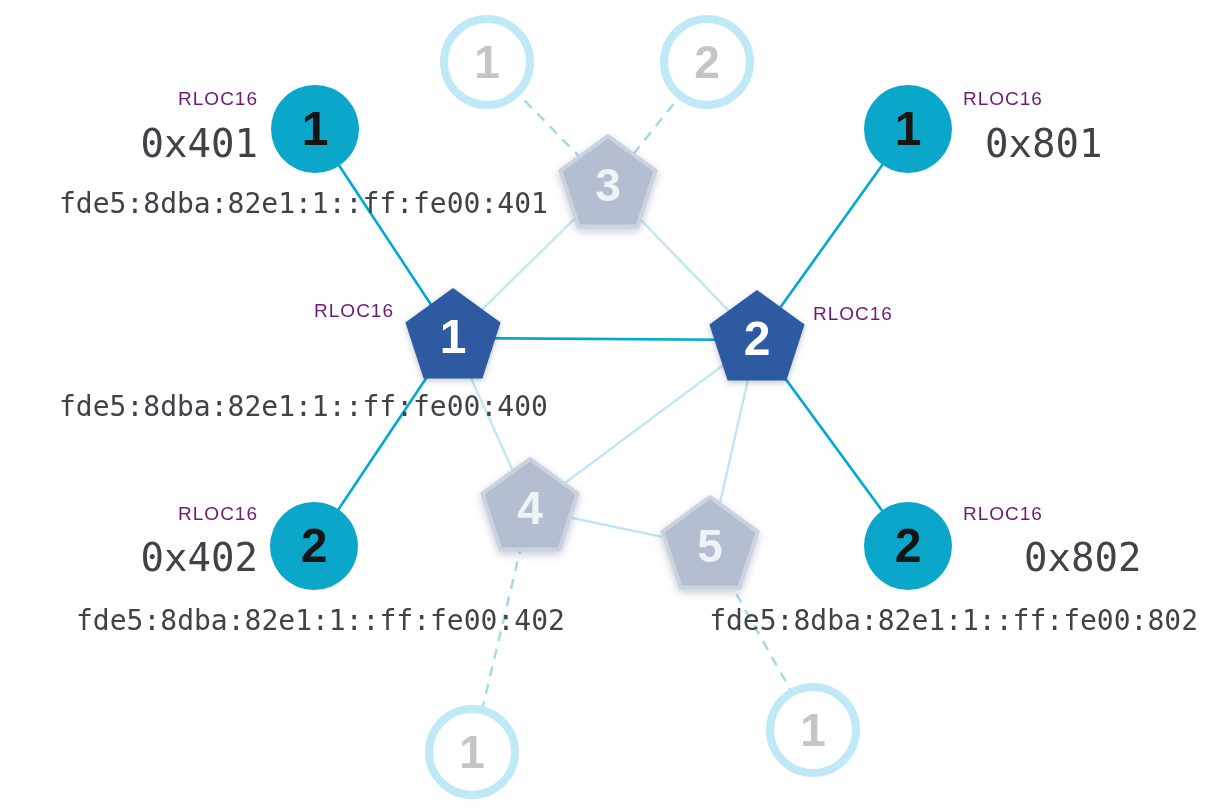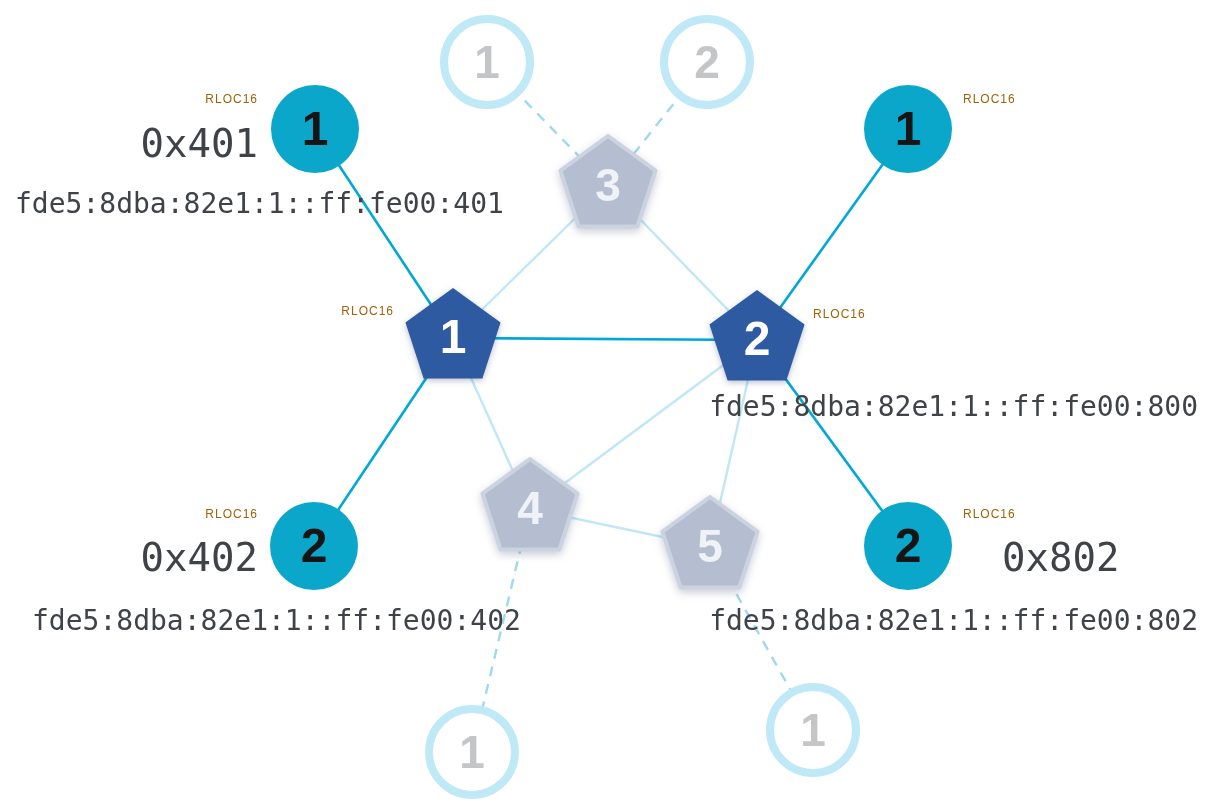--- a/index.html
+++ b/index.html
@@ -23,23 +23,23 @@
   .circle.faded .num{color:#c4c5c7;font-size:46px;}
 
   .pent{width:100px;height:100px;}
   .pent svg{position:absolute;left:0;top:0;width:100%;height:100%;overflow:visible;}
   .pent.active svg{filter:drop-shadow(0 2px 3px rgba(30,50,90,.30));}
   .pent.faded svg{filter:drop-shadow(0 3px 4px rgba(100,110,140,.35));}
   .pent .num{position:relative;transform:translateY(1px);color:#ffffff;}
   .pent.faded .num{color:#eff2f7;font-size:46px;}
 
   .lbl{position:absolute;white-space:nowrap;transform:translateY(-50%);}
-  .rloc{font-size:12px;letter-spacing:1px;color:#a16207;}
-  .hex{font-family:"DejaVu Sans Mono",monospace;font-size:39px;color:#3f4347;}
-  .ipv6{font-family:"DejaVu Sans Mono",monospace;font-size:28px;color:#3f4347;}
+  .rloc{font-size:19px;letter-spacing:1px;color:#701a75;}
+  .hex{font-family:"DejaVu Sans Mono",monospace;font-size:39px;color:#3f4347;margin-left:22px;}
+  .ipv6{font-family:"DejaVu Sans Mono",monospace;font-size:28px;color:#3f4347;margin-left:44px;}
   .ralign{text-align:right;}
 </style>
 </head>
 <body>
 
 <div class="stage">
 
   <svg class="edges">
 
     <line class="e f" x1="453" y1="338" x2="608" y2="186"></line>
@@ -59,29 +59,30 @@
     <line class="e a" x1="908" y1="129" x2="757" y2="340"></line>
     <line class="e a" x1="908" y1="546" x2="757" y2="340"></line>
     <line class="e a" x1="453" y1="338" x2="757" y2="340"></line>
   </svg>
 
   <div class="lbl rloc ralign" style="right:958px;top:99px">RLOC16</div>
   <div class="lbl hex  ralign" style="right:958px;top:143px">0x401</div>
   <div class="lbl ipv6" style="left:15px;top:203px">fde5:8dba:82e1:1::ff:fe00:401</div>
 
   <div class="lbl rloc ralign" style="right:822px;top:311px">RLOC16</div>
+  <div class="lbl ipv6" style="left:15px;top:406px">fde5:8dba:82e1:1::ff:fe00:400</div>
 
   <div class="lbl rloc ralign" style="right:958px;top:514px">RLOC16</div>
   <div class="lbl hex  ralign" style="right:958px;top:557px">0x402</div>
   <div class="lbl ipv6" style="left:32px;top:620px">fde5:8dba:82e1:1::ff:fe00:402</div>
 
   <div class="lbl rloc" style="left:963px;top:99px">RLOC16</div>
+  <div class="lbl hex" style="left:963px;top:143px">0x801</div>
 
   <div class="lbl rloc" style="left:813px;top:314px">RLOC16</div>
-  <div class="lbl ipv6" style="right:18px;top:406px">fde5:8dba:82e1:1::ff:fe00:800</div>
 
   <div class="lbl rloc" style="left:963px;top:514px">RLOC16</div>
   <div class="lbl hex" style="left:1002px;top:557px">0x802</div>
   <div class="lbl ipv6" style="right:18px;top:620px">fde5:8dba:82e1:1::ff:fe00:802</div>
 
   <div class="node circle faded" style="left:440px;top:15px">
     <span class="num">1</span>
   </div>
   <div class="node circle faded" style="left:660px;top:15px">
     <span class="num">2</span>

